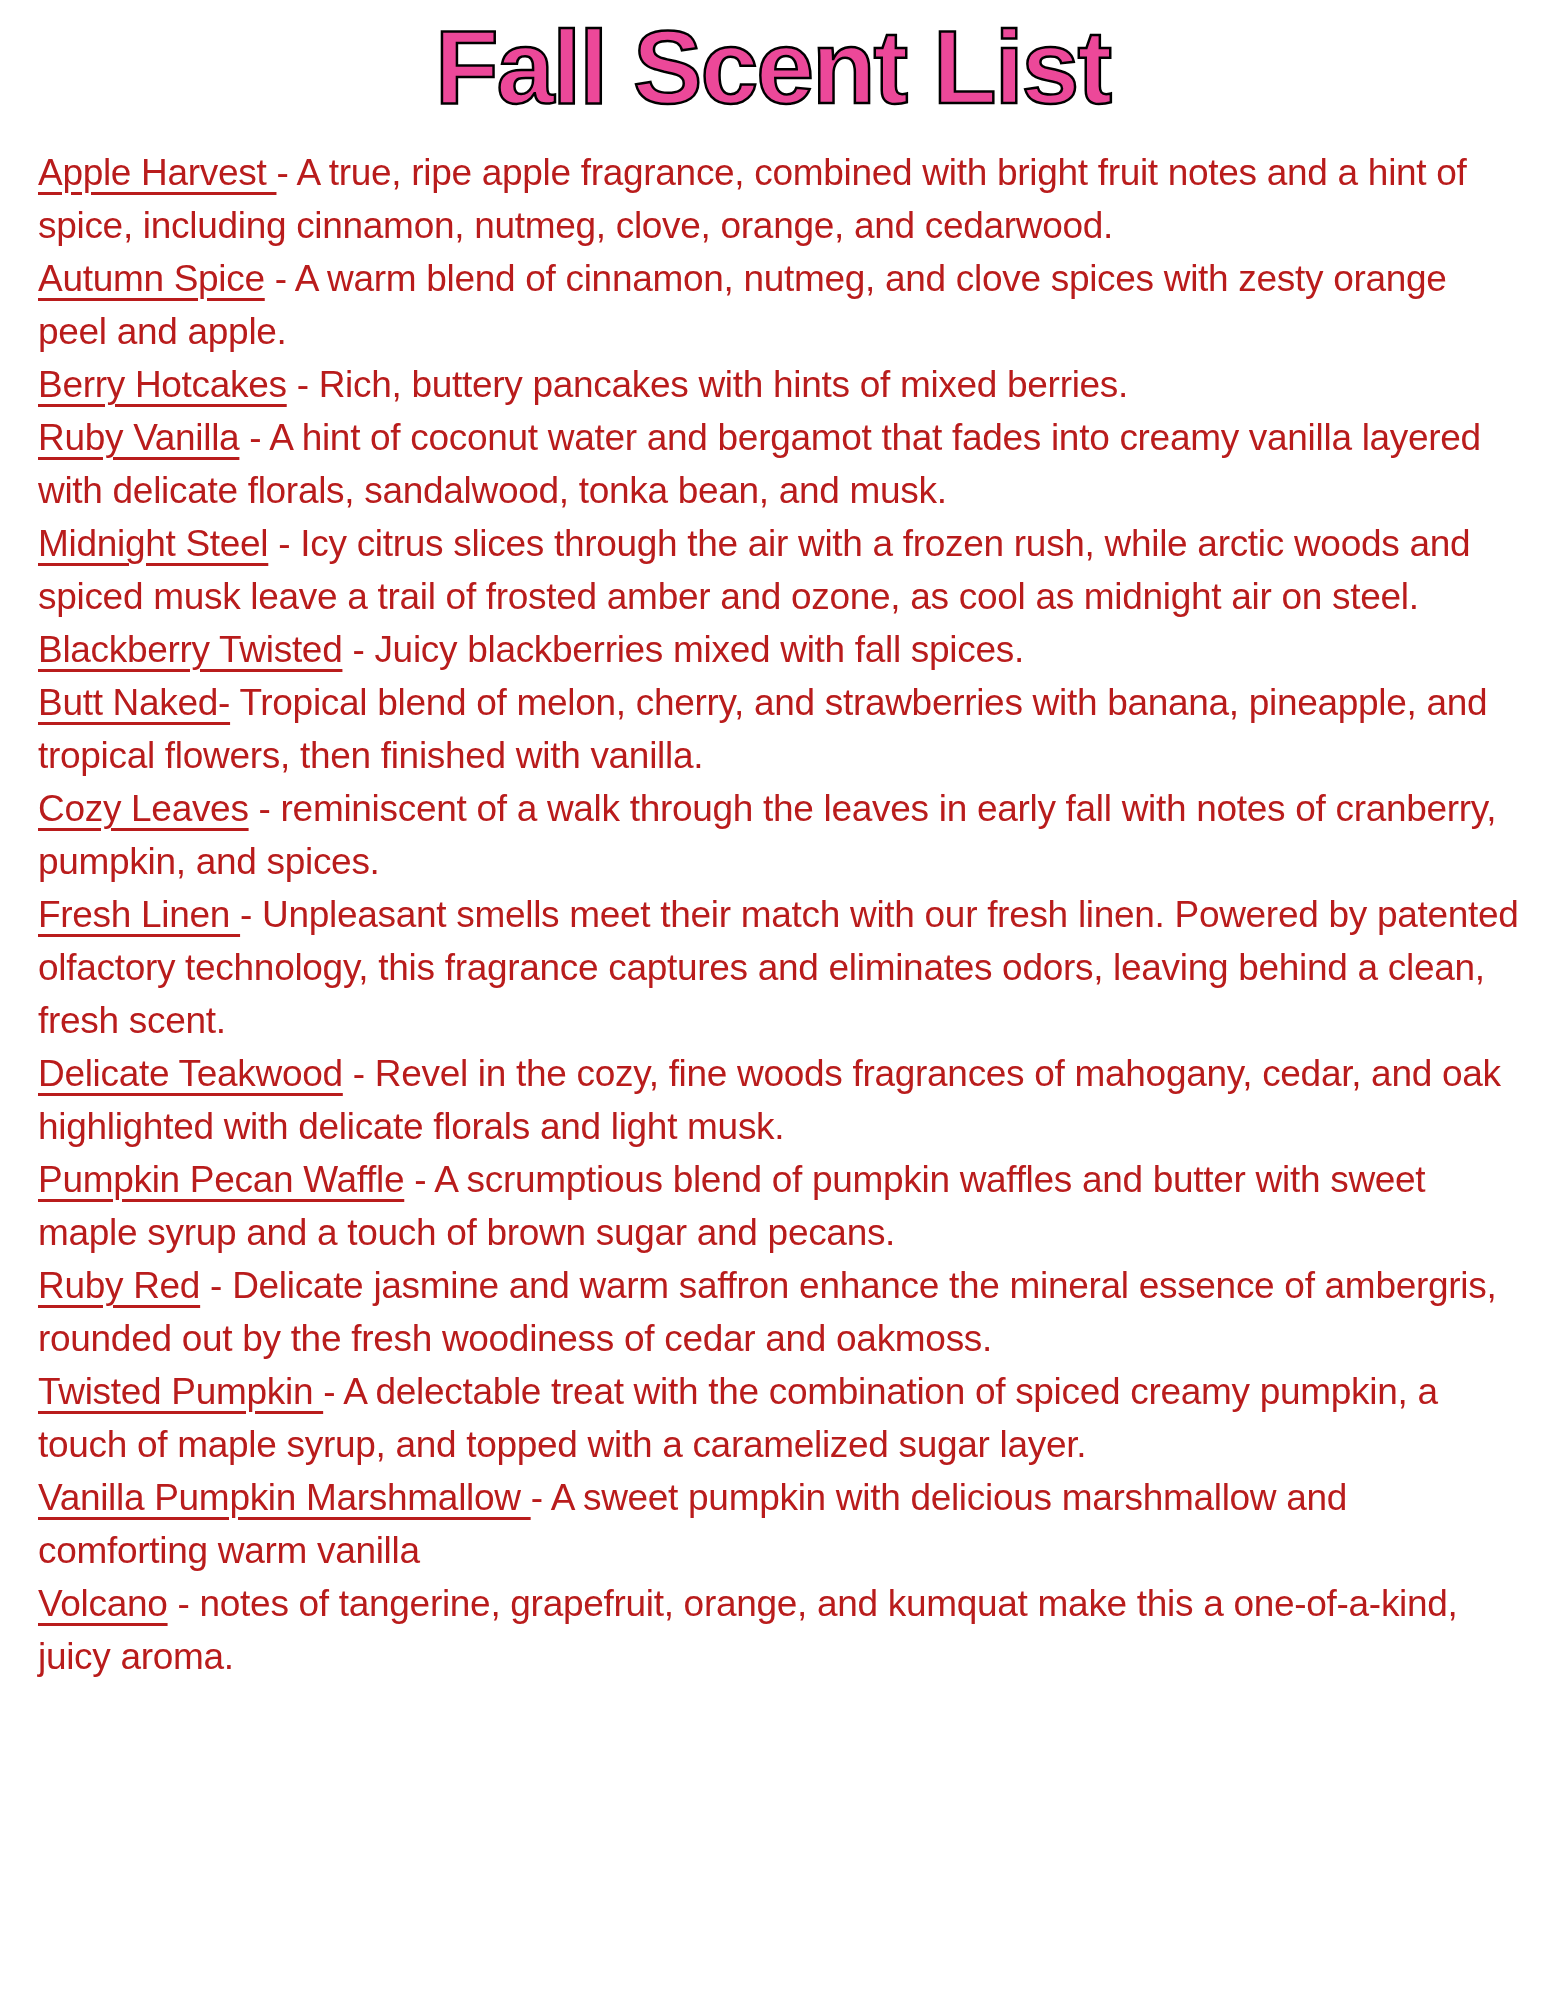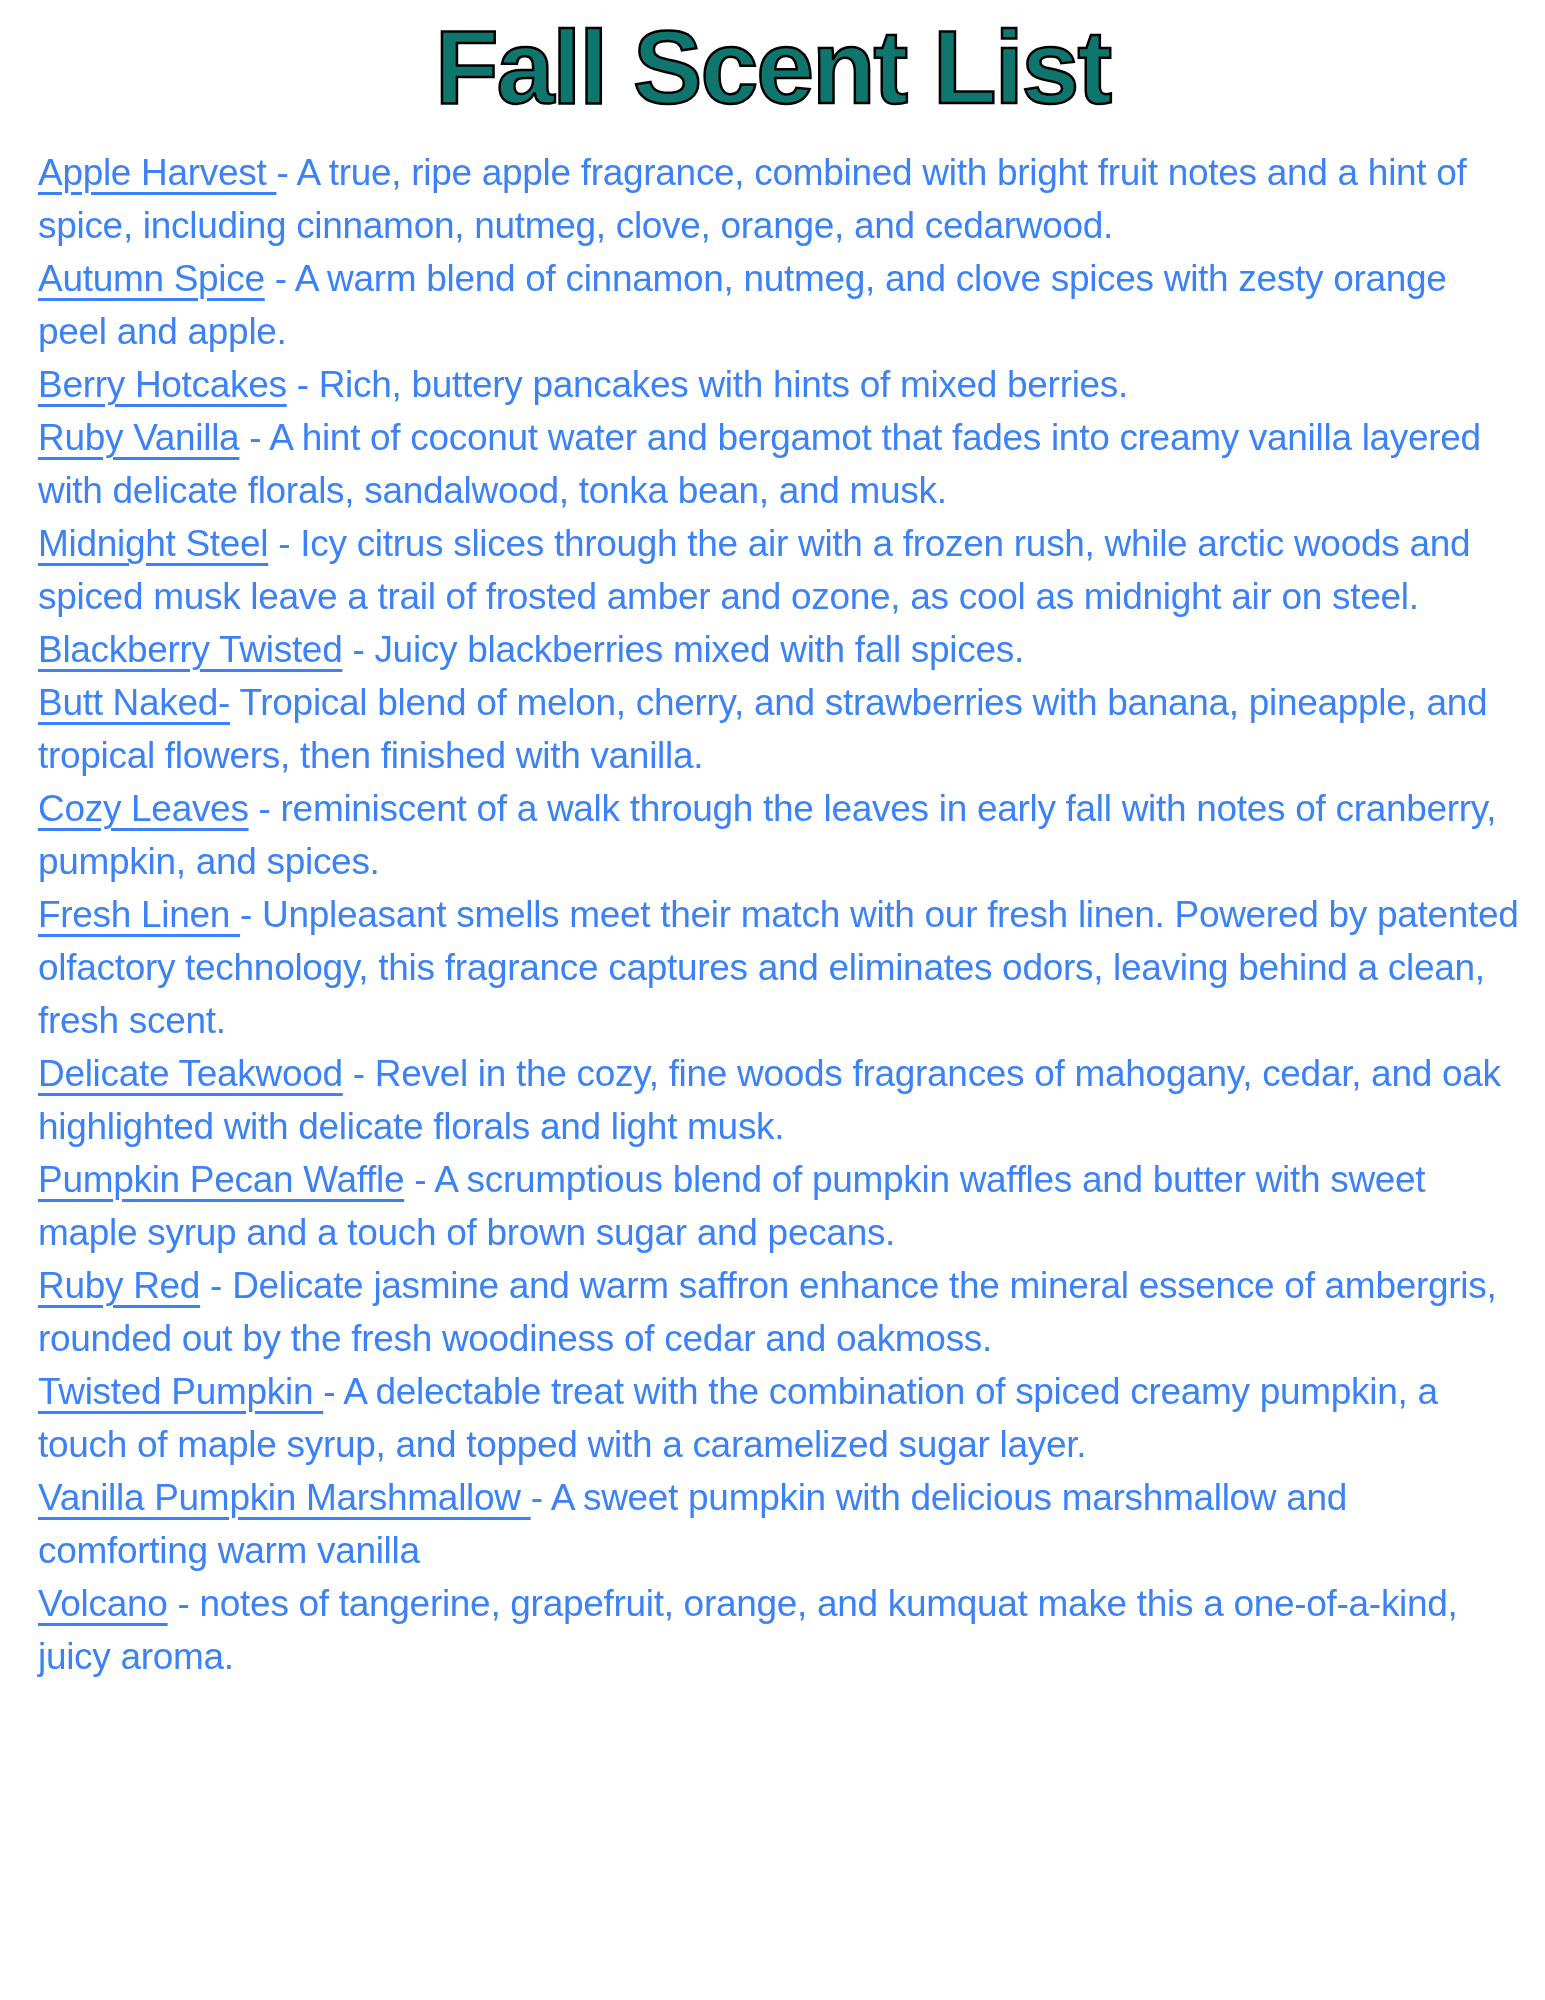--- a/index.html
+++ b/index.html
@@ -19,30 +19,30 @@
   }
   .title {
     margin: 0;
     padding-top: 12px;
     text-align: center;
     font-size: 104px;
     line-height: 110px;
     font-weight: 800;
     letter-spacing: -2px;
     -webkit-text-stroke: 2.5px #000000;
-    color: #0f766e;
+    color: #ec4899;
     font-family: "Liberation Sans", "DejaVu Sans", sans-serif;
   }
   .scent-list {
     margin-top: 24px;
     padding: 0 26px 0 38px;
     font-size: 37px;
     line-height: 53px;
     letter-spacing: -0.3px;
-    color: #3b82f6;
+    color: #b91c1c;
   }
   .scent {
     margin: 0;
     padding: 0;
   }
   .scent-name {
     text-decoration: underline;
     text-decoration-thickness: 3px;
     text-underline-offset: 7px;
   }

